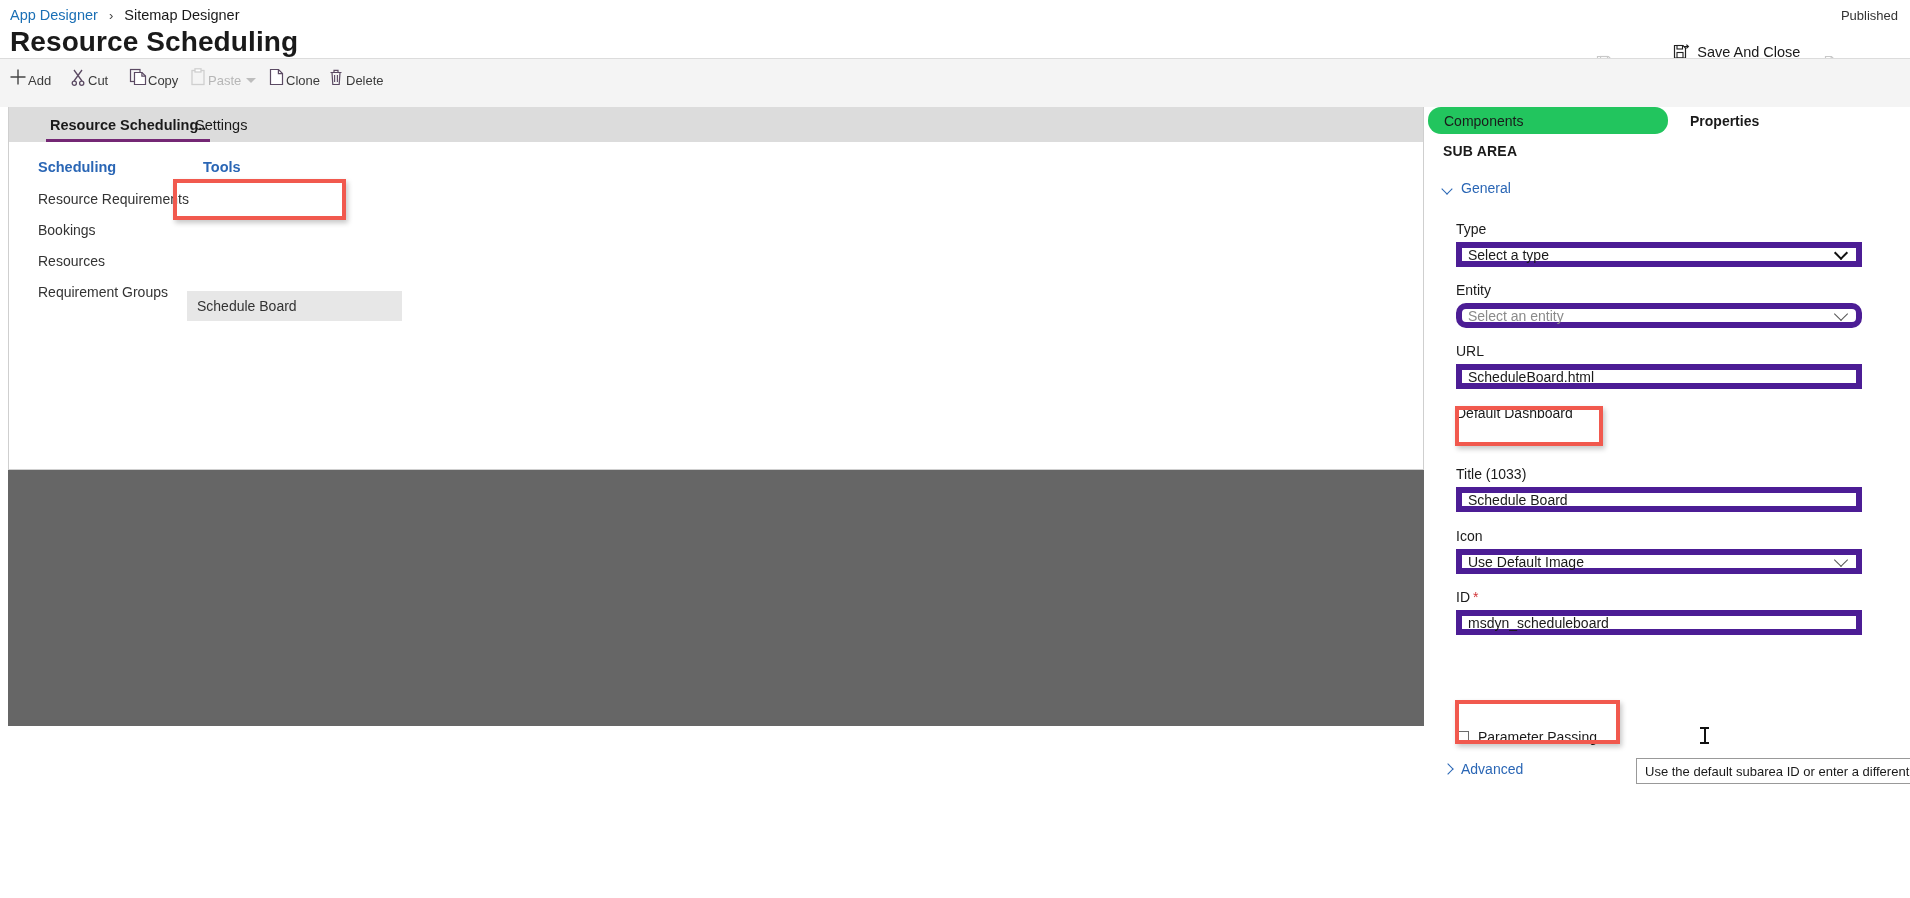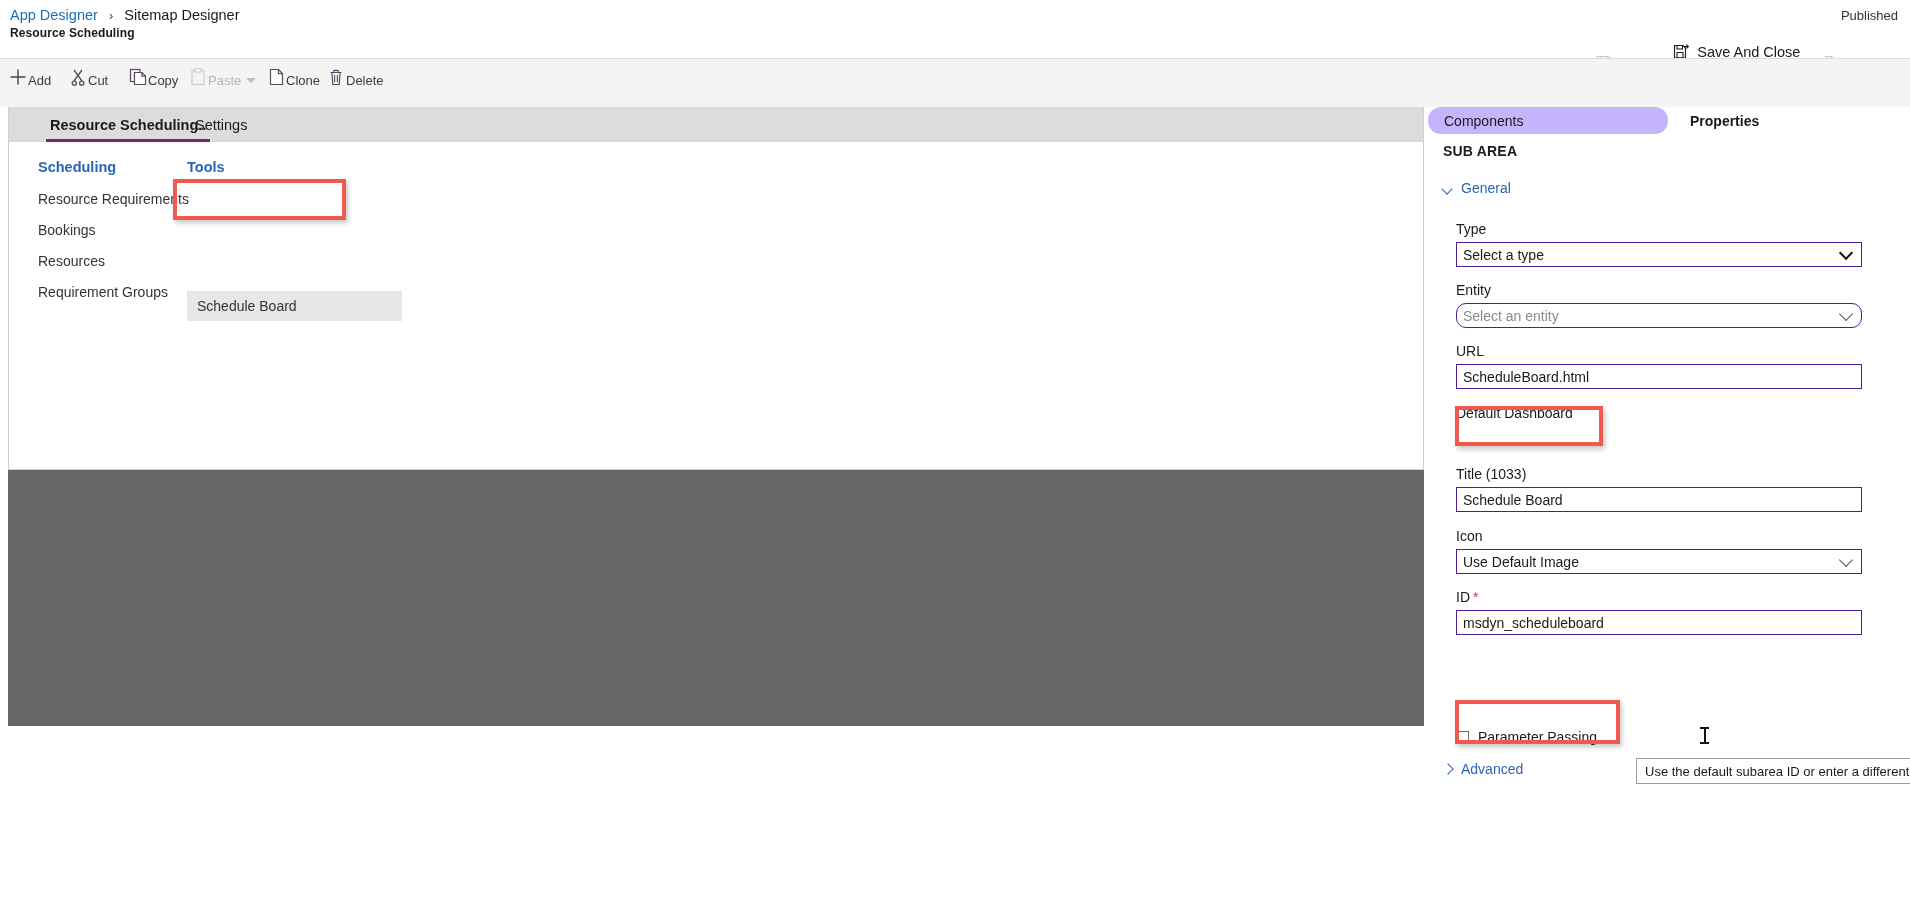--- a/index.html
+++ b/index.html
@@ -12,21 +12,21 @@
     overflow: hidden;
   }
   #root { position: relative; width: 1682px; height: 898px; background:#fff; }
 
   
   .header { position:absolute; left:0; top:0; width:1910px; height:68px; background:#ffffff; }
   .breadcrumb { position:absolute; left:10px; top:7px; font-size:14.5px; line-height:17px; white-space:nowrap; }
   .crumb-link { color:#1a6fb5; }
   .crumb-sep { color:#444; margin:0 7px; font-size:13px; }
   .crumb-current { color:#1a1a1a; }
-  .page-title { position:absolute; left:10px; top:26px; font-size:12px; font-weight:bold; color:#1a1a1a; letter-spacing:0.1px; }
+  .page-title { position:absolute; left:10px; top:26px; font-size:28px; font-weight:bold; color:#1a1a1a; letter-spacing:0.1px; }
 
   .published-label { position:absolute; right:12px; top:8px; font-size:13px; color:#333; }
   .header-actions { position:absolute; right:8px; top:27px; display:flex; align-items:center; gap:0px; }
   .hdr-btn { display:flex; align-items:center; gap:7px; padding:4px 10px; font-size:14.5px; background:transparent; border:none; color:#1a1a1a; cursor:pointer; white-space:nowrap; }
   .hdr-btn.disabled { color:#b9b9b9; cursor:default;margin-top:24px; }
   .hdr-btn .ic { display:inline-block; width:17px; height:17px; line-height:0; }
   .hdr-btn svg { display:block; }
 
   
   .cmdbar { position:absolute; left:0; top:58px; width:1910px; height:49px; background:#f4f4f4; border-top:1px solid #dcdcdc; }
@@ -57,34 +57,34 @@
 
   .hl { position:absolute; border:4px solid #f1594e; box-shadow: 2px 3px 5px rgba(0,0,0,0.22); pointer-events:none; }
 
   
   .gray-overlay { position:absolute; left:8px; top:470px; width:1416px; height:256px; background:#666666; }
 
   
   .panel { position:absolute; left:1428px; top:107px; width:482px; height:791px; background:#ffffff; }
   .panel-tabs { position:absolute; left:0; top:0; width:482px; height:27px; }
   .ptab { position:absolute; top:0; height:27px; display:flex; align-items:center; font-size:14px; }
-  .ptab.inactive { left:0; width:240px; background:#c4b5fd; color:#1a1a1a; padding-left:16px; cursor:pointer;border-radius:13px; }
+  .ptab.inactive { left:0; width:240px; background:#22c55e; color:#1a1a1a; padding-left:16px; cursor:pointer;border-radius:13px; }
   .ptab.active { left:240px; width:242px; background:#ffffff; color:#1a1a1a; font-weight:bold; padding-left:22px; cursor:pointer; }
 
   .subarea-title { position:absolute; left:15px; top:36px; font-size:14px; font-weight:bold; color:#1a1a1a; letter-spacing:0.2px; }
 
   .section-toggle { position:absolute; left:14px; font-size:14px; color:#2a66b5; display:flex; align-items:center; gap:8px; cursor:pointer; }
   .section-toggle .chev { display:inline-block; width:11px; height:11px; position:relative; }
   .section-toggle .chev::before { content:""; position:absolute; left:1px; top:2px; width:7px; height:7px; border-right:1.6px solid #2a66b5; border-bottom:1.6px solid #2a66b5; transform: rotate(45deg); }
   .section-toggle.collapsed .chev::before { transform: rotate(-45deg); left:2px; top:1px; }
 
   .fld { position:absolute; left:28px; width:406px; }
   .fld .lab { font-size:14px; color:#1a1a1a; margin-bottom:5px; }
   .fld .lab .req { color:#d13438; margin-left:3px; }
-  .ctl { width:406px; height:25px; border:1px solid #4c1d95; background:#fff; font-size:14px; color:#1a1a1a;
+  .ctl { width:406px; height:25px; border:6px solid #4c1d95; background:#fff; font-size:14px; color:#1a1a1a;
          padding:0 6px; display:flex; align-items:center; font-family:"Liberation Sans", sans-serif; }
   .ctl.placeholder { color:#8a8a8a;border-radius:10px; }
   .ctl.combo { position:relative; padding-right:30px; }
   .chev-dn { position:absolute; right:9px; top:50%; width:11px; height:11px; margin-top:-7px; }
   .chev-dn::before { content:""; position:absolute; left:0; top:0; width:9px; height:9px; border-right:1.3px solid #555; border-bottom:1.3px solid #555; transform:rotate(45deg); }
   .chev-dn.bold::before { border-right-width:2.2px; border-bottom-width:2.2px; border-color:#111; width:8px; height:8px; }
 
   .checkrow { position:absolute; left:28px; display:flex; align-items:center; gap:9px; cursor:pointer; }
   .checkbox { width:13px; height:13px; border:1px solid #6b6b6b; background:#fff; }
   .checkrow .ctext { font-size:14px; color:#1a1a1a; }
@@ -226,21 +226,21 @@
         <span>Settings</span>
       </div>
     </div>
 
     <div class="col-head" style="left:29px; top:52px;">Scheduling</div>
     <div class="nav-item" style="left:29px; top:84px;">Resource Requirements</div>
     <div class="nav-item" style="left:29px; top:115px;">Bookings</div>
     <div class="nav-item" style="left:29px; top:146px;">Resources</div>
     <div class="nav-item" style="left:29px; top:177px;">Requirement Groups</div>
 
-    <div class="col-head" style="left:178px; top:52px;">Tools</div>
+    <div class="col-head" style="left:194px; top:52px;">Tools</div>
     <div class="tile">
       <span>Schedule Board</span>
     </div>
   </div>
 
   <div class="hl" style="left:173px; top:179px; width:173px; height:41px;"></div>
 
   <div class="gray-overlay"></div>
 
   <div class="panel">

